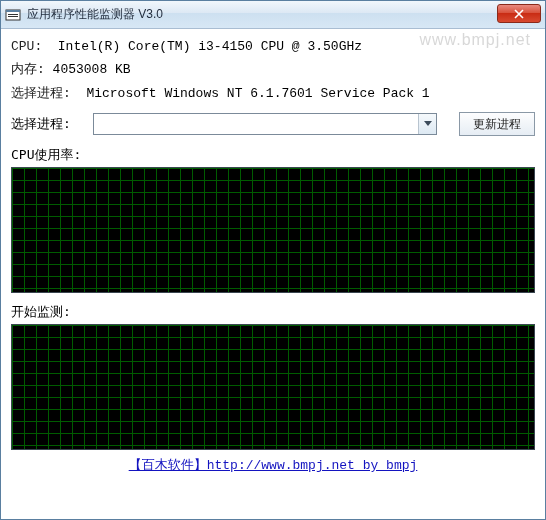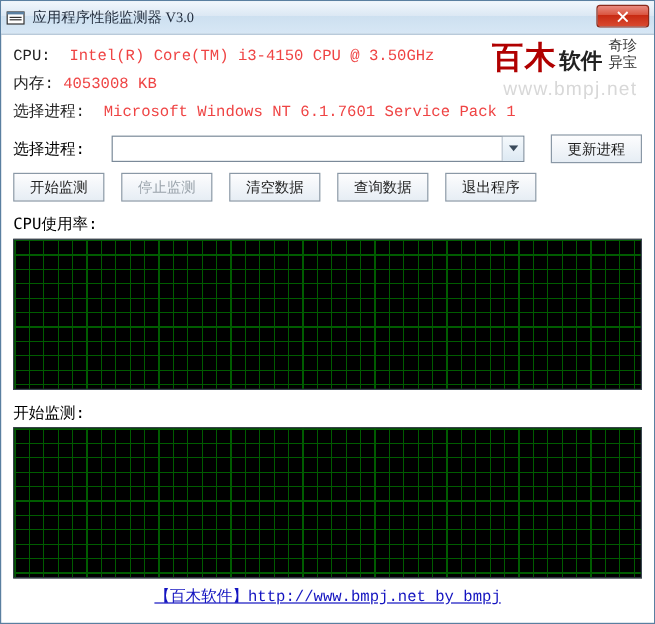--- a/index.html
+++ b/index.html
@@ -27,21 +27,20 @@
   }
   .titlebar .app-icon {
     width: 16px; height: 16px;
     margin-right: 6px;
     display: inline-flex; align-items: center; justify-content: center;
   }
   .titlebar .app-icon svg { width: 16px; height: 16px; }
   .titlebar .title {
     color: #1f2a3a;
     font-size: 12px;
-    font-family: Liberation Serif, serif;
   }
   .close-btn {
     position: absolute;
     right: 4px; top: 3px;
     width: 44px; height: 19px;
     background: linear-gradient(to bottom, #e88a7f 0%, #d9533d 45%, #c82a12 46%, #d84a30 100%);
     border: 1px solid #8a2a1a;
     border-radius: 3px;
     display: flex; align-items: center; justify-content: center;
     cursor: pointer;
@@ -55,21 +54,21 @@
     position: relative;
   }
   .info-line {
     font-family: "SimSun", "Courier New", monospace;
     font-size: 13px;
     color: #222;
     margin: 2px 0 4px 0;
     white-space: pre;
   }
   .info-line .label { color: #222; }
-  .info-line .val-blue { color: #ef4444; }
+  .info-line .val-blue { color: #000000; }
   .logo-block {
     position: absolute;
     right: 14px;
     top: 2px;
     text-align: right;
     font-family: "SimSun", serif;
   }
   .logo-block .brand {
     font-size: 26px;
     font-weight: bold;
@@ -200,54 +199,40 @@
     <div class="close-btn">
       <svg viewBox="0 0 10 10">
           <path d="M1 1 L9 9 M9 1 L1 9" stroke="#fff" stroke-width="1.6"></path>
         </svg>
     </div>
   </div>
 
   <div class="client">
 
     <div class="logo-block">
-      <div>
-        <span class="brand">百木</span><span class="brand2">软件</span>
-        <span style="display:inline-block;vertical-align:top;margin-left:2px;">
-          <div class="tag">奇珍</div>
-          <div class="tag">异宝</div>
-        </span>
-      </div>
       <div class="url">www.bmpj.net</div>
     </div>
 
     <div class="info-line"><span class="label">CPU:  </span><span class="val-blue">Intel(R) Core(TM) i3-4150 CPU @ 3.50GHz</span></div>
     <div class="info-line"><span class="label">内存: </span><span class="val-blue">4053008 KB</span></div>
     <div class="info-line"><span class="label">选择进程:  </span><span class="val-blue">Microsoft Windows NT 6.1.7601 Service Pack 1</span></div>
 
     <div class="proc-row">
       <span class="lbl">选择进程:</span>
       <div class="combo">
         <input type="text" value="" style="">
         <div class="drop">
           <svg width="8" height="6" viewBox="0 0 8 6">
               <path d="M0 0 L8 0 L4 5 Z" fill="#3b4b5b"></path>
             </svg>
         </div>
       </div>
       <button class="btn">更新进程</button>
     </div>
 
-    <div class="btn-row">
-      <button class="btn">开始监测</button>
-      <button class="btn disabled">停止监测</button>
-      <button class="btn">清空数据</button>
-      <button class="btn">查询数据</button>
-      <button class="btn">退出程序</button>
-    </div>
 
     <div class="section-label">CPU使用率:</div>
     <div class="graph cpu"></div>
 
     <div class="section-label">开始监测:</div>
     <div class="graph mem"></div>
 
     <div class="footer">【百木软件】http://www.bmpj.net  by bmpj</div>
 
   </div>

